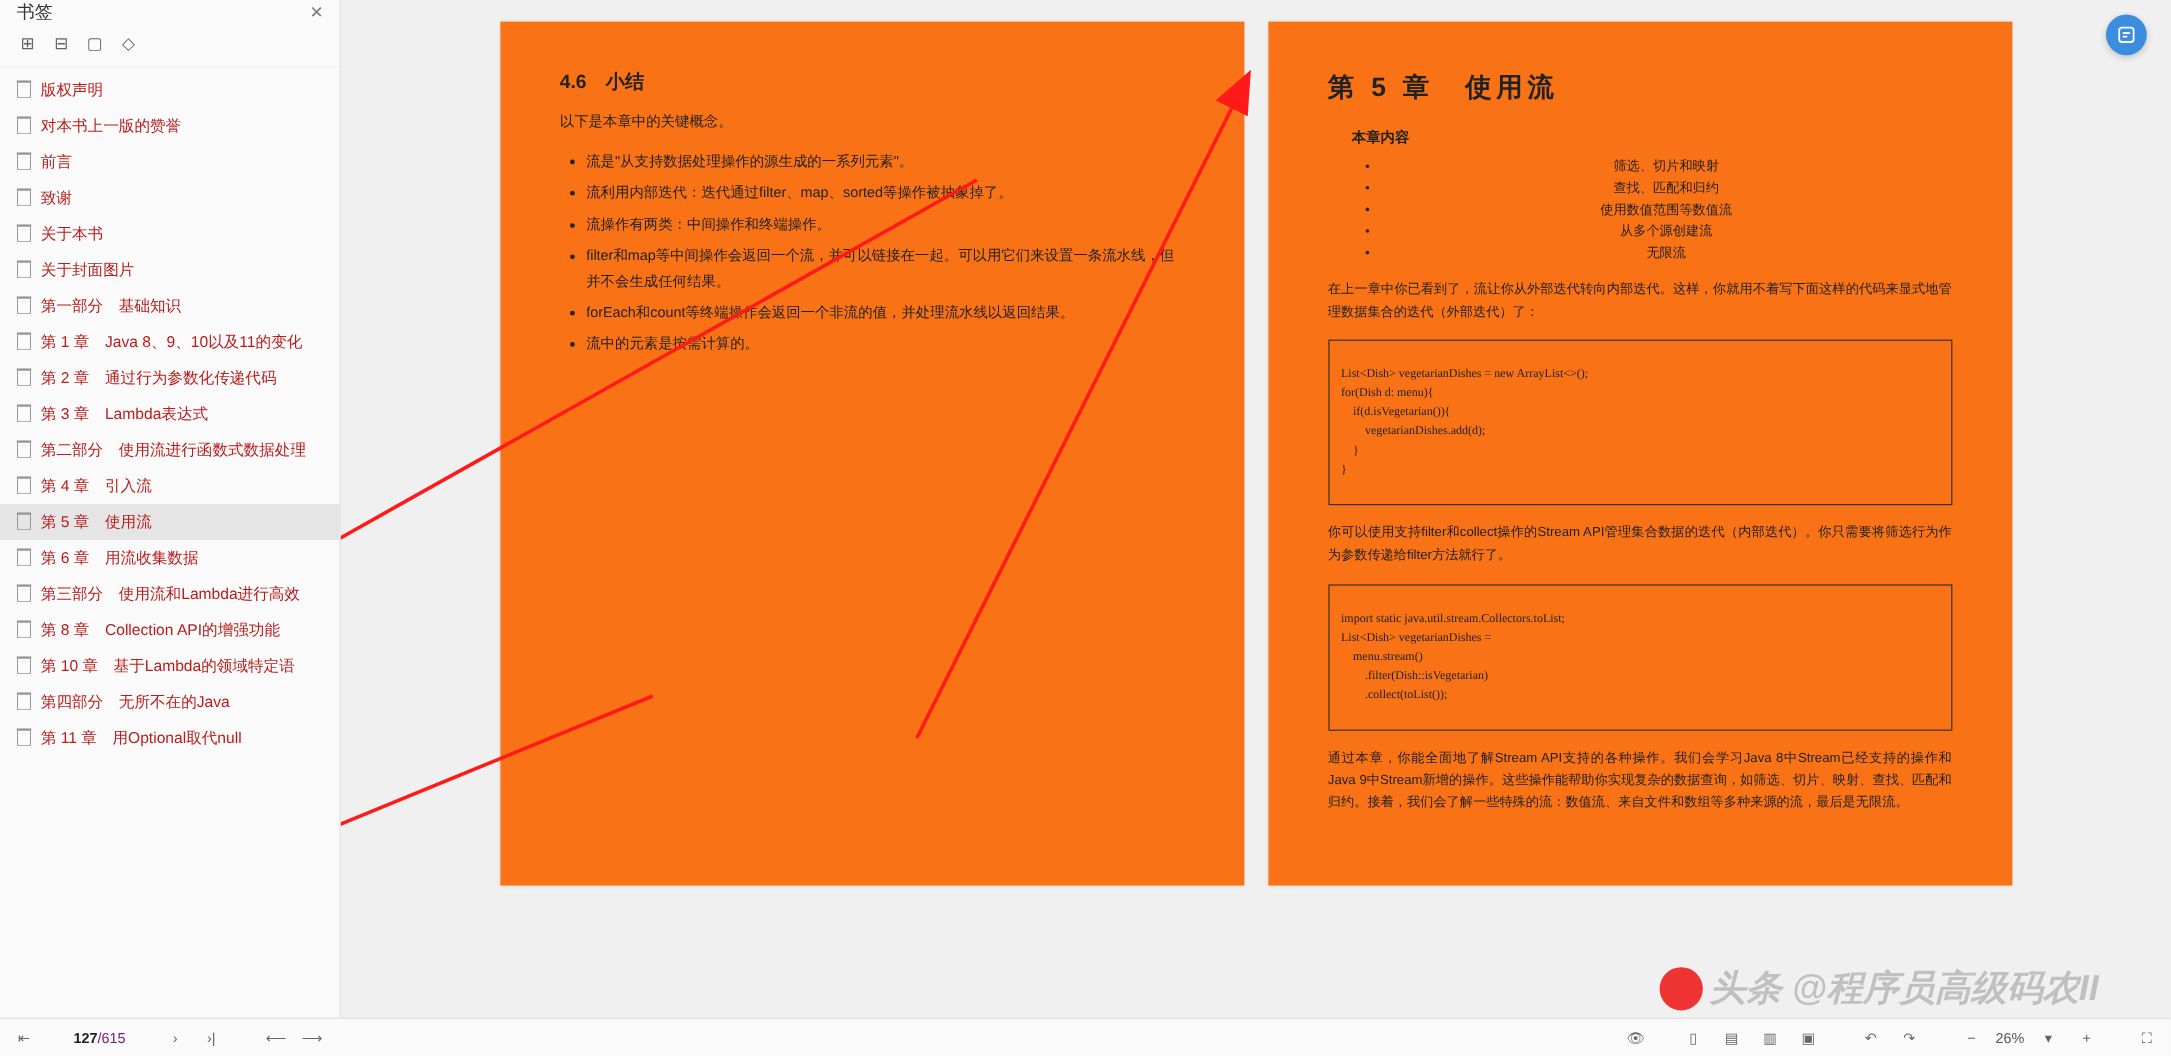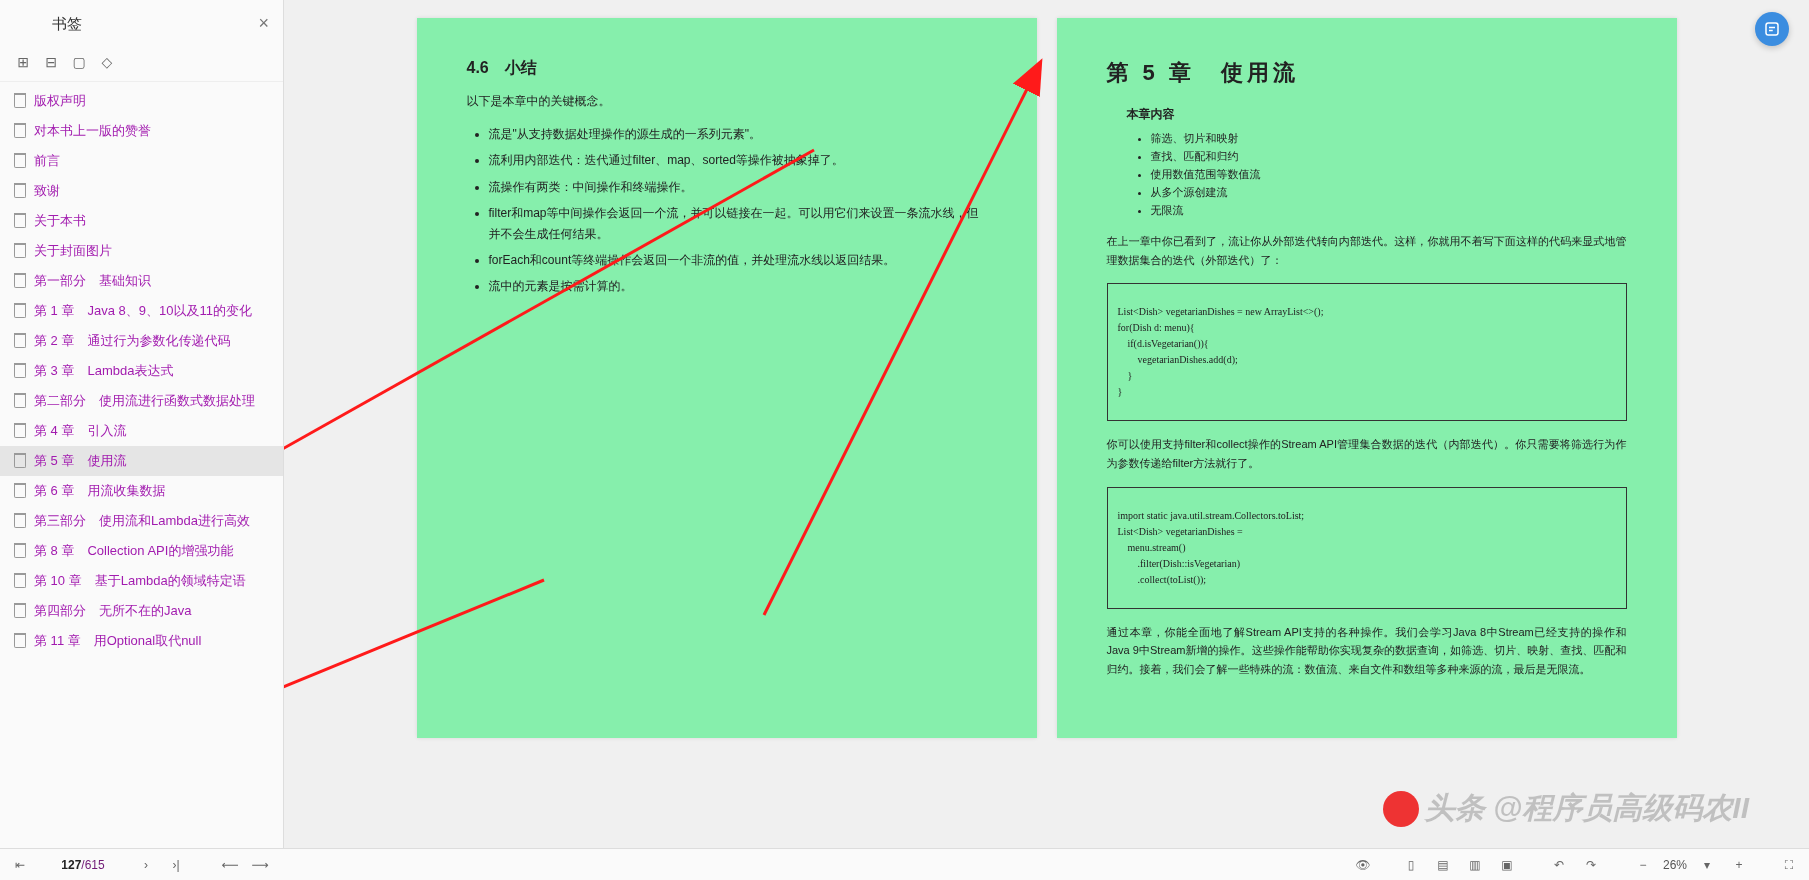--- a/index.html
+++ b/index.html
@@ -1,59 +1,59 @@
 <!DOCTYPE html>
 <html><head>
 <meta charset="utf-8">
 <style>
 * { margin: 0; padding: 0; box-sizing: border-box; }
 body { font-family: "Microsoft YaHei", Arial, sans-serif; background: #f5f5f5; overflow: hidden; height: 880px; width: 1809px; position: relative; }
 .app { display: flex; height: 100%; }
 
 .sidebar { width: 284px; background: #fafafa; border-right: 1px solid #ddd; display: flex; flex-direction: column; }
-.sidebar-header { display: flex; justify-content: space-between; align-items: flex-end; padding: 13px 14px; margin-left: 38px; }
+.sidebar-header { display: flex; justify-content: space-between; align-items: center; padding: 0 14px; }
 .sidebar-header h3 { font-size: 15px; font-weight: normal; color: #333; }
 .close-x { font-size: 18px; color: #777; cursor: pointer; }
 .sidebar-tools { display: flex; gap: 10px; padding: 6px 14px 10px; border-bottom: 1px solid #eee; }
 .tool-ic { width: 18px; height: 18px; display: inline-flex; align-items: center; justify-content: center; color: #666; cursor: pointer; font-size: 14px; }
 .bookmarks { flex: 1; overflow-y: auto; padding-top: 4px; }
-.bm-item { display: flex; align-items: center; gap: 8px; padding: 6px 14px; font-size: 13px; color: #a21caf; white-space: nowrap; overflow: hidden; cursor: pointer; }
+.bm-item { display: flex; align-items: center; gap: 8px; padding: 6px 14px; font-size: 13px; color: #b91c1c; white-space: nowrap; overflow: hidden; cursor: pointer; }
 .bm-item.selected { background: #e5e5e5; }
 .bm-icon { width: 12px; height: 14px; border: 1px solid #999; border-top: none; border-radius: 0 0 2px 2px; flex-shrink: 0; position: relative; }
 .bm-icon::before { content: ''; position: absolute; top: -1px; left: -1px; right: -1px; height: 2px; background: #999; }
 
 .viewer { flex: 1; display: flex; flex-direction: column; background: #f0f0f0; position: relative; }
 .pages { flex: 1; display: flex; gap: 20px; padding: 18px; justify-content: center; overflow: hidden; }
-.page { background: #86efac; width: 620px; height: 720px; padding: 40px 50px; font-size: 12px; color: #222; position: relative; box-shadow: 0 0 4px rgba(0,0,0,.1); }
+.page { background: #f97316; width: 620px; height: 720px; padding: 40px 50px; font-size: 12px; color: #222; position: relative; box-shadow: 0 0 4px rgba(0,0,0,.1); }
 .page.right { width: 620px; }
 .sec-num { font-size: 16px; font-weight: bold; margin-bottom: 12px; }
 .intro { margin: 14px 0; font-size: 12px; }
 .bullets { margin-left: 22px; margin-top: 10px; }
 .bullets li { margin-bottom: 6px; line-height: 1.7; font-size: 12px; }
 .chap-title { font-size: 22px; font-weight: bold; margin-bottom: 18px; letter-spacing: 4px; }
 .sub-h { font-size: 12px; font-weight: bold; margin: 8px 0 8px 20px; }
 .mini-list { margin-left: 44px; font-size: 11px; }
-.mini-list li { margin-bottom: 3px; }
+.mini-list li { margin-bottom: 3px; text-align: center; }
 .para { font-size: 11px; line-height: 1.7; margin: 14px 0; text-align: justify; }
 .codebox { border: 1px solid #333; padding: 20px 10px; font-family: Liberation Serif, serif; font-size: 10px; line-height: 1.6; margin: 10px 0; white-space: pre; }
 
 .arrow { position: absolute; pointer-events: none; }
 
 .bottombar { height: 32px; background: #fafafa; border-top: 1px solid #ddd; display: flex; align-items: center; padding: 0 8px; font-size: 12px; color: #555; justify-content: space-between; position: absolute; bottom: 0; left: 0; right: 0; }
 .bb-left { display: flex; align-items: center; gap: 6px; }
 .page-num { width: 90px; text-align: center; }
 .page-cur { color: #222; font-weight: bold; }
 .page-tot { color: #701a75; }
 .bb-btn { width: 24px; height: 24px; display: inline-flex; align-items: center; justify-content: center; cursor: pointer; color: #666; }
 .bb-right { display: flex; align-items: center; gap: 8px; }
 .zoom-txt { font-size: 12px; color: #555; }
 
 .float-blue { position: absolute; right: 20px; top: 12px; width: 34px; height: 34px; border-radius: 50%; background: #3b8de0; display: flex; align-items: center; justify-content: center; color: #fff; font-size: 16px; cursor: pointer; box-shadow: 0 2px 6px rgba(0,0,0,.2); }
 
-.watermark { position: absolute; right: 60px; bottom: 51px; font-size: 30px; color: rgba(0,0,0,.2); font-style: italic; font-weight: bold; display: flex; align-items: center; gap: 6px; }
+.watermark { position: absolute; right: 60px; bottom: 36px; font-size: 30px; color: rgba(0,0,0,.2); font-style: italic; font-weight: bold; display: flex; align-items: center; gap: 6px; }
 .wm-logo { width: 36px; height: 36px; border-radius: 50%; background: #e33; display: inline-block; }
 
 .bookmarks::-webkit-scrollbar { width: 8px; }
 </style>
 </head>
 <body>
 
 <div class="app">
 
   <div class="sidebar">

